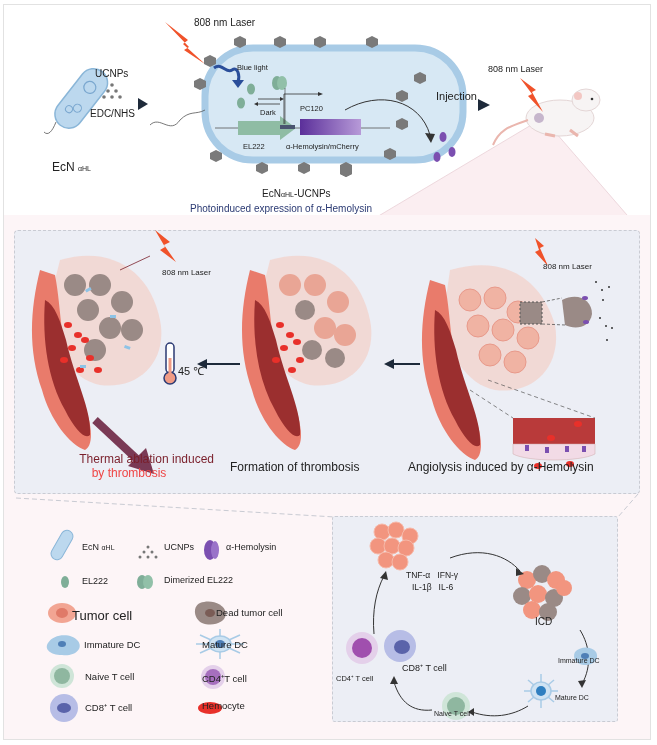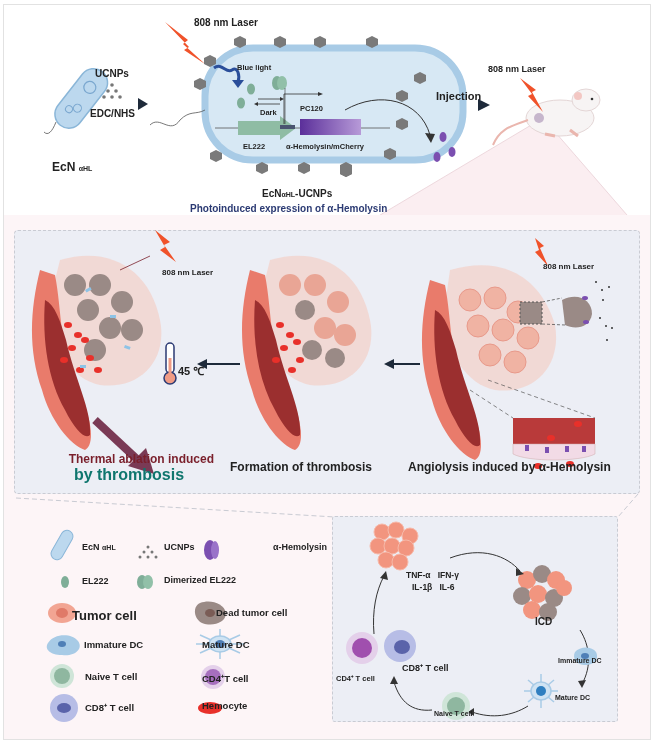--- a/index.html
+++ b/index.html
@@ -1,18 +1,18 @@
 <!DOCTYPE html>
 <html><head>
 <meta charset="utf-8">
 <style>
   html,body{margin:0;padding:0;background:#ffffff;}
   body{width:657px;height:745px;position:relative;overflow:hidden;font-family:"Liberation Sans",sans-serif;}
   .abs{position:absolute;}
-  .txt{font-family:"Liberation Sans",sans-serif;font-weight:bold;color:#222;white-space:nowrap;}
+  .txt{font-family:"Liberation Sans",sans-serif;font-weight:normal;color:#222;white-space:nowrap;}
   #outer{position:absolute;left:3px;top:4px;width:648px;height:736px;border:1px solid #e2e2e2;background:#fff;box-sizing:border-box;}
   #lower{position:absolute;left:4px;top:215px;width:646px;height:524px;background:#fdf5f7;}
   #panel-b{position:absolute;left:14px;top:230px;width:626px;height:264px;background:#eceef5;border:1.5px dashed #c9cbd3;border-radius:4px;box-sizing:border-box;}
   #panel-c{position:absolute;left:332px;top:516px;width:286px;height:206px;background:#eceef5;border:1.5px dashed #c9cbd3;border-radius:3px;box-sizing:border-box;}
 </style>
 </head>
 <body>
 
 <div id="outer"></div>
 
@@ -263,21 +263,21 @@
         <ellipse cx="570" cy="234" rx="4" ry="3"></ellipse>
       </g>
     <path d="M470,160 L513,188 M488,150 L595,188" stroke="#555" stroke-width="0.7" stroke-dasharray="4,3"></path>
   </g>
   <polygon points="535,8 544,16 540,18 548,36 535,22 539,20" fill="#f0522a"></polygon>
 </svg>
 
 <div class="abs txt" style="left:162px;top:268px;font-size:8px;">808 nm Laser</div>
 <div class="abs txt" style="left:178px;top:363px;font-size:11px;">45 ℃</div>
 <div class="abs txt" style="left:44px;top:452px;font-size:12px;color:#7a1f2b;width:170px;text-align:right;">Thermal ablation induced</div>
-<div class="abs txt" style="left:44px;top:466px;font-size:16px;color:#0f766e;width:170px;text-align:center;">by thrombosis</div>
+<div class="abs txt" style="left:44px;top:466px;font-size:12px;color:#ef4444;width:170px;text-align:center;">by thrombosis</div>
 <div class="abs txt" style="left:230px;top:460px;font-size:12px;">Formation of thrombosis</div>
 <div class="abs txt" style="left:408px;top:460px;font-size:12px;">Angiolysis  induced by α-Hemolysin</div>
 <div class="abs txt" style="left:543px;top:262px;font-size:8px;">808 nm Laser</div>
 
 <svg class="abs" style="left:0;top:490px" width="657" height="30">
   <path d="M16,8 L335,27" stroke="#c9cbd3" stroke-width="1" stroke-dasharray="5,3" fill="none"></path>
   <path d="M638,4 L618,27" stroke="#c9cbd3" stroke-width="1" stroke-dasharray="5,3" fill="none"></path>
 </svg>
 
 <svg class="abs" style="left:40px;top:525px" width="290" height="200">
@@ -331,21 +331,21 @@
   </g>
   <g>
     <circle cx="24" cy="183" r="14" fill="#b7bde6"></circle>
       <ellipse cx="24" cy="183" rx="7" ry="5" fill="#5a63aa"></ellipse>
   </g>
   <ellipse cx="170" cy="183" rx="12" ry="6" fill="#e8302a"></ellipse>
 </svg>
 
 <div class="abs txt" style="left:82px;top:542px;font-size:9px;"><span>EcN</span> <span style="font-size:7px;">αHL</span></div>
 <div class="abs txt" style="left:164px;top:542px;font-size:9px;">UCNPs</div>
-<div class="abs txt" style="left:226px;top:542px;font-size:9px;margin-left:47px;">α-Hemolysin</div>
+<div class="abs txt" style="left:226px;top:542px;font-size:9px;">α-Hemolysin</div>
 <div class="abs txt" style="left:82px;top:576px;font-size:9px;">EL222</div>
 <div class="abs txt" style="left:164px;top:575px;font-size:9px;">Dimerized EL222</div>
 <div class="abs txt" style="left:72px;top:608px;font-size:13px;">Tumor cell</div>
 <div class="abs txt" style="left:200px;top:607px;font-size:9.5px;padding-left:16px;">Dead tumor cell</div>
 <div class="abs txt" style="left:84px;top:639px;font-size:9.5px;">Immature DC</div>
 <div class="abs txt" style="left:202px;top:639px;font-size:9.5px;">Mature DC</div>
 <div class="abs txt" style="left:85px;top:671px;font-size:9.5px;">Naive T cell</div>
 <div class="abs txt" style="left:202px;top:672px;font-size:9.5px;">CD4⁺T cell</div>
 <div class="abs txt" style="left:85px;top:701px;font-size:9.5px;">CD8⁺ T cell</div>
 <div class="abs txt" style="left:202px;top:700px;font-size:9.5px;">Hemocyte</div>

